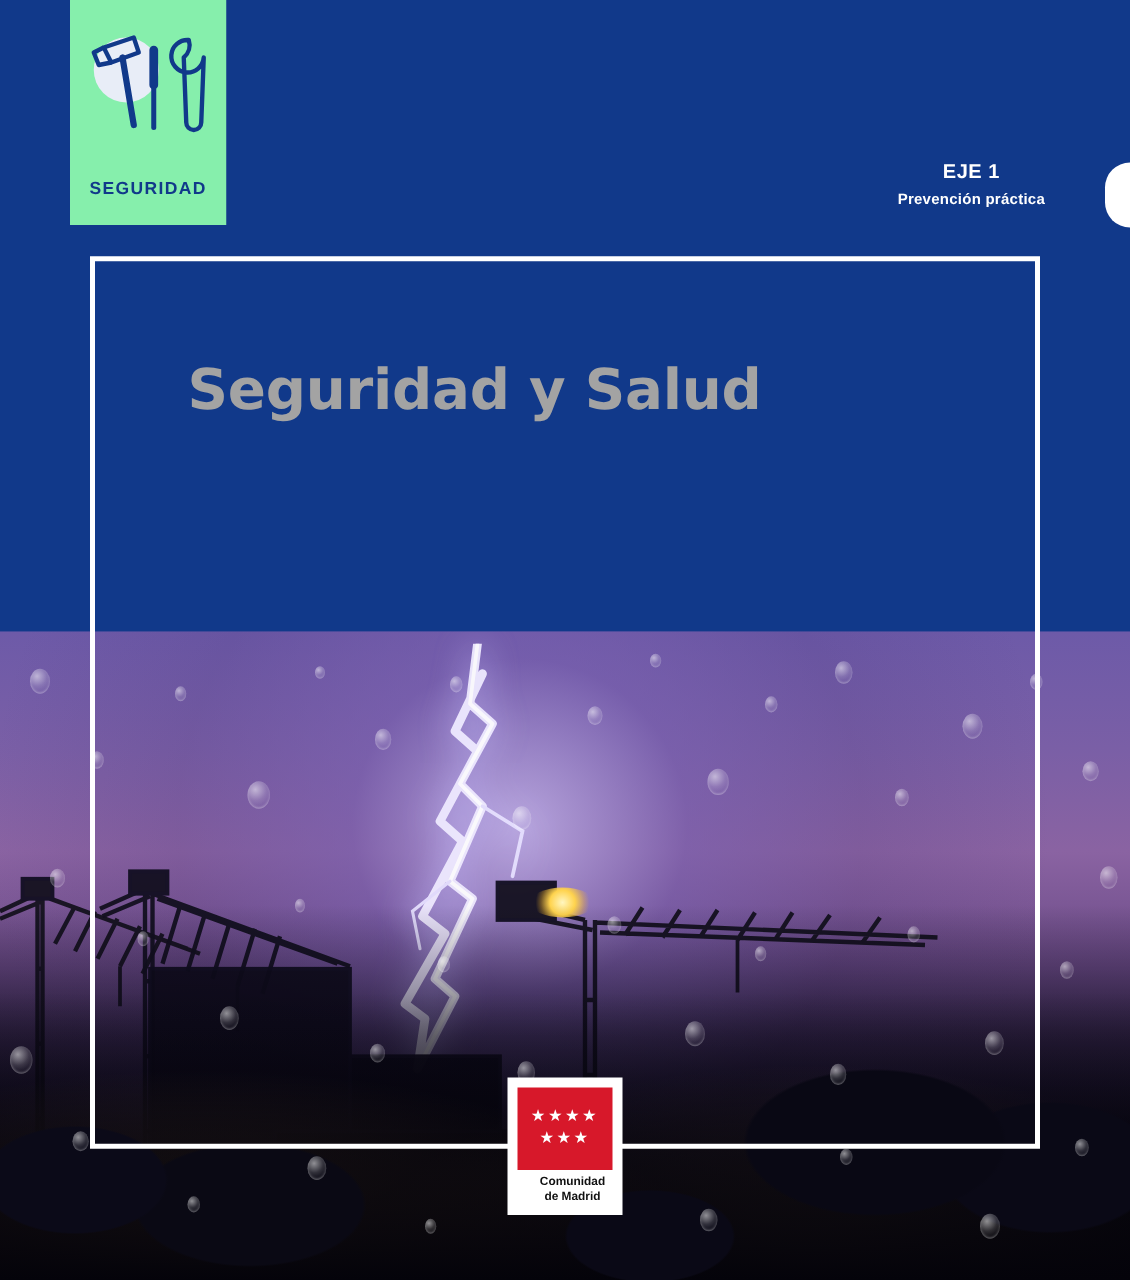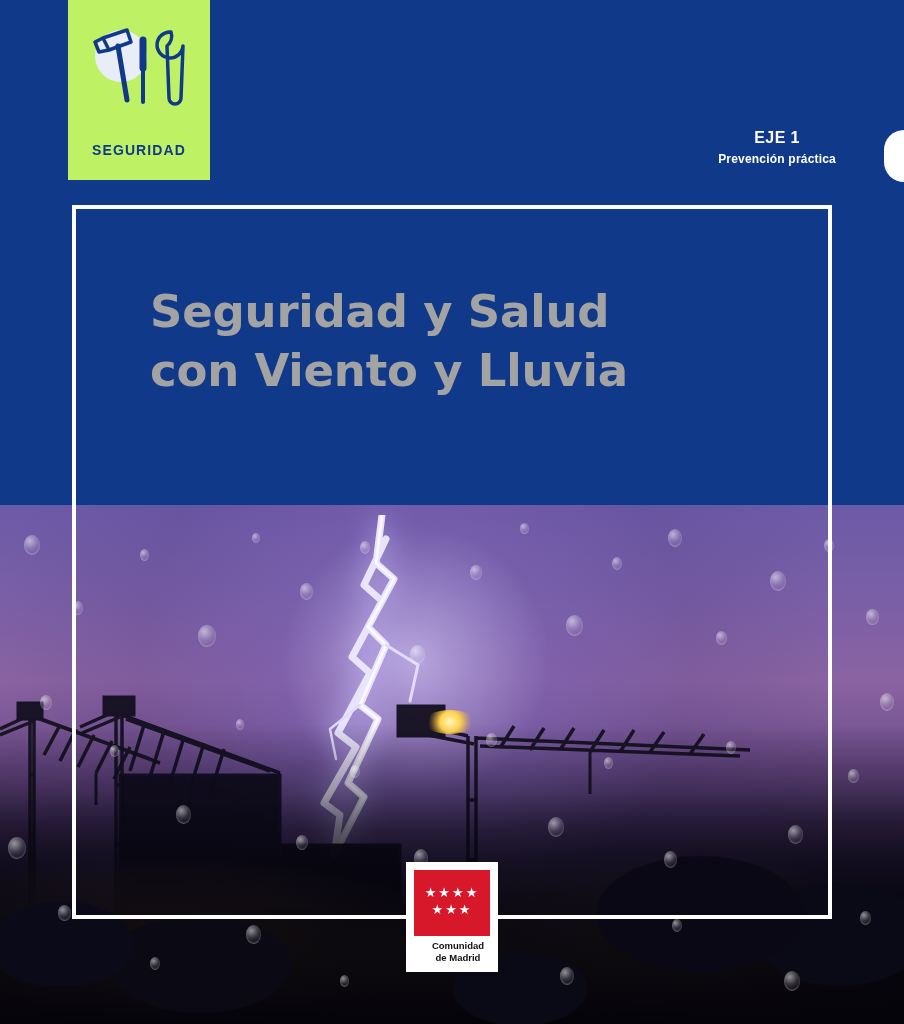--- a/index.html
+++ b/index.html
@@ -101,25 +101,25 @@
   .top-band {
     position: absolute;
     left: 0; top: 0;
     width: 904px; height: 505px;
     background: #11398a;
   }
 
   
   .badge {
     position: absolute;
-    left: 68px;
+    left: 56px;
     top: 0;
-    width: 142px;
+    width: 125px;
     height: 180px;
-    background: #bef264;
+    background: #86efac;
   }
   .badge-icon {
     position: absolute;
     left: 50%;
     top: 22px;
     transform: translateX(-50%);
     width: 104px;
     height: 92px;
   }
   .badge-label {
@@ -354,21 +354,20 @@
     <div class="eje-line1">EJE 1</div>
     <div class="eje-line2">Prevención práctica</div>
   </div>
 
   <div class="half-circle"></div>
 
   <div class="frame"></div>
 
   <div class="title">
     <div>Seguridad y Salud</div>
-    <div>con Viento y Lluvia</div>
   </div>
 
   <div class="cm-logo">
     <div class="cm-red">
       <div class="cm-stars">★★★★</div>
       <div class="cm-stars2">★★★</div>
     </div>
     <div class="cm-text">
       <div>Comunidad</div>
       <div>de Madrid</div>

